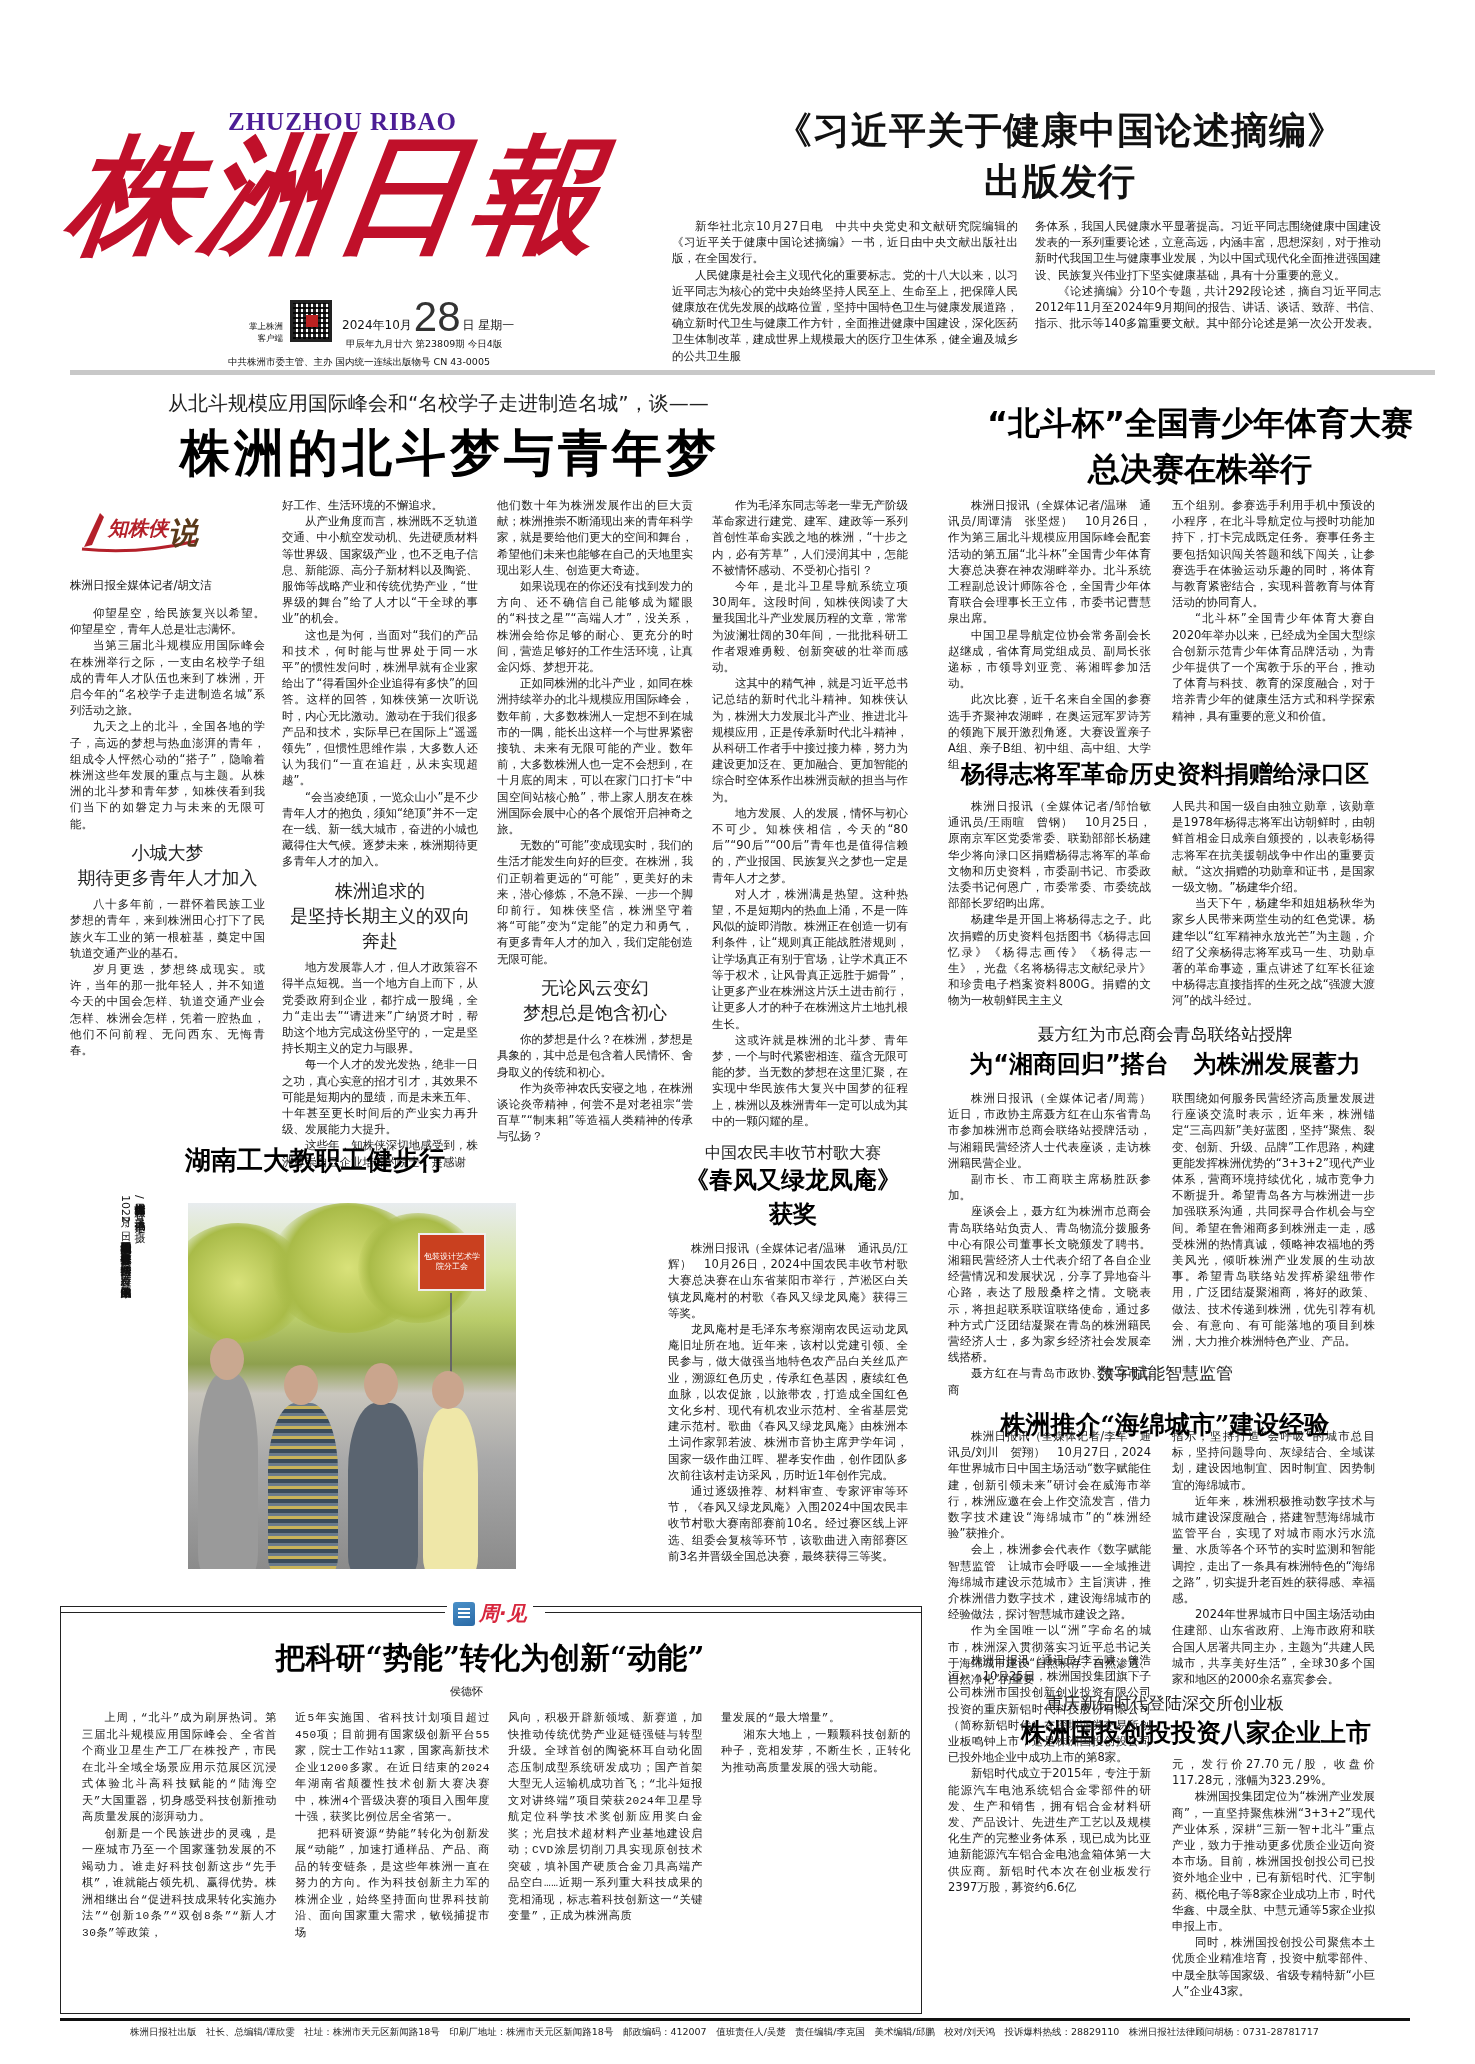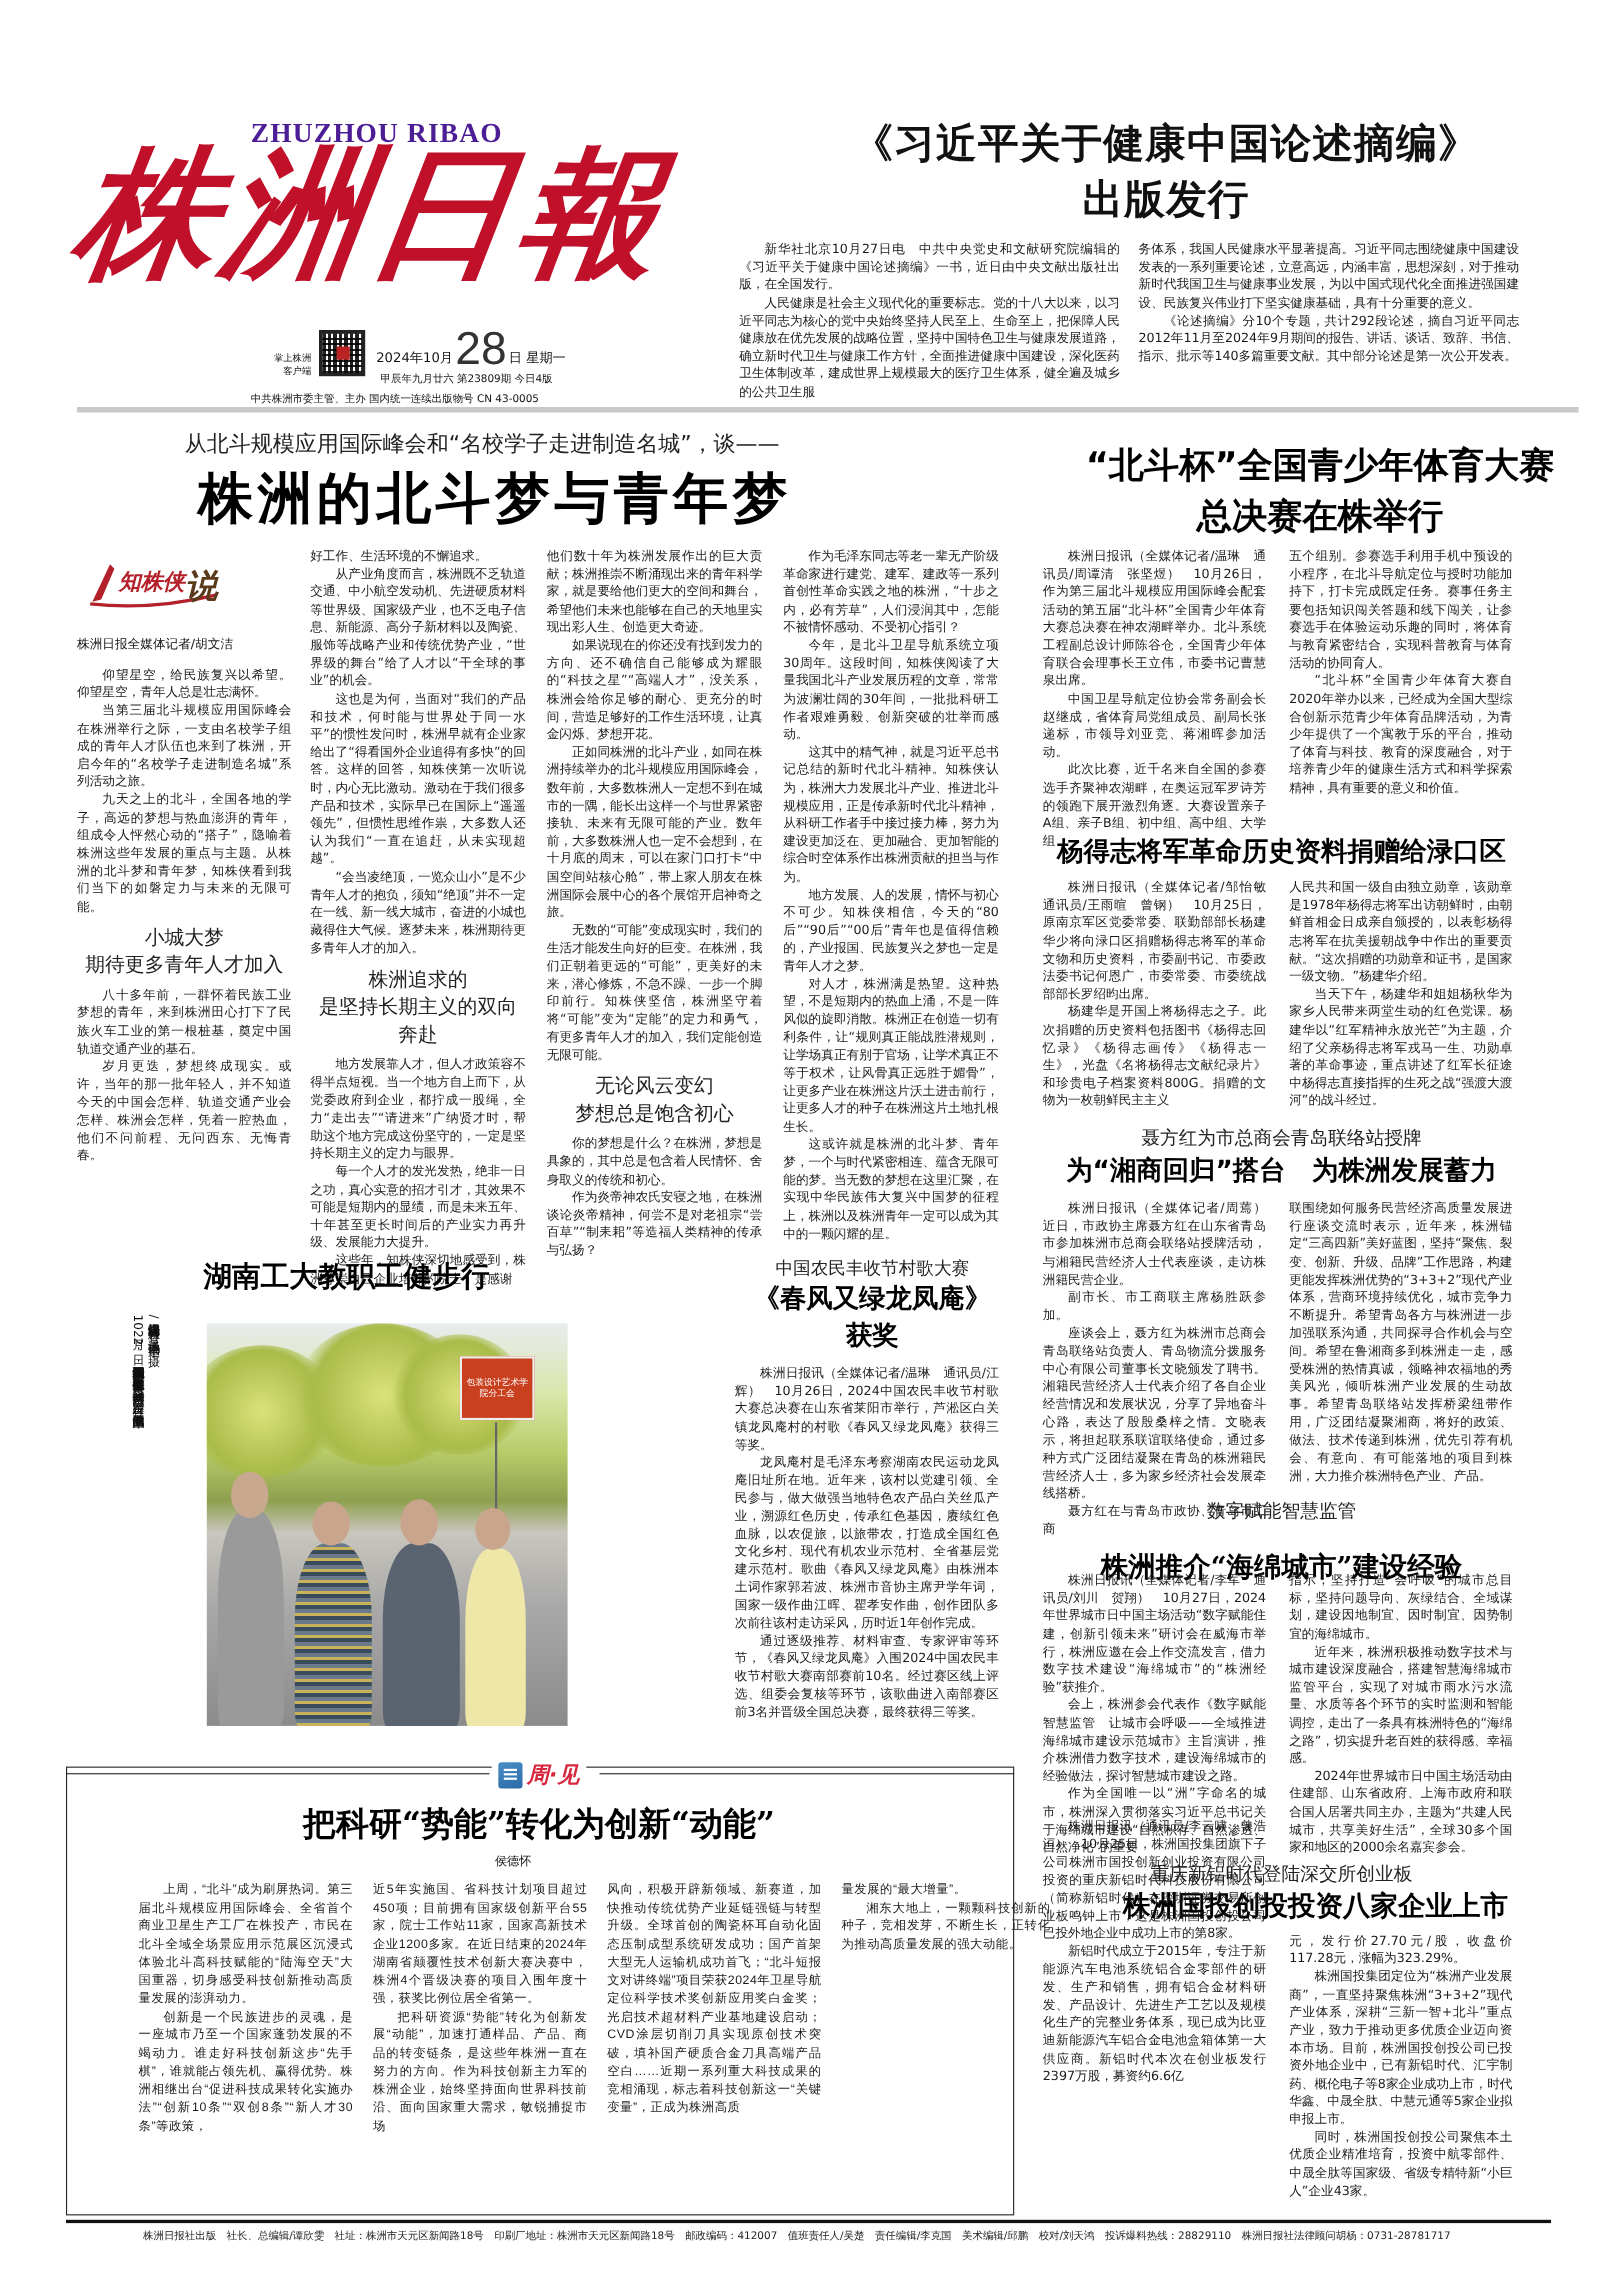--- a/index.html
+++ b/index.html
@@ -44,21 +44,21 @@
   .sign { position:absolute; left: 230px; top: 30px; width: 68px; height: 58px; background: #c9401f; border: 2px solid #eee; color: #fff; font-size: 8px; display:flex; align-items:center; justify-content:center; text-align:center; line-height:1.2; padding: 3px; }
   .pole { position:absolute; left: 262px; top: 90px; width: 2px; height: 130px; background:#666; }
 
   .vcaption { writing-mode: vertical-rl; font-size: 11px; line-height: 14px; }
 
   .box-zj { left: 60px; top: 1606px; width: 862px; height: 408px; border: 1px solid #222; }
   .zj-logo { left: 447px; top: 1600px; display:flex; align-items:center; gap: 4px; background:#fff; padding: 0 6px; }
   .zj-icon { width: 22px; height: 24px; background: linear-gradient(160deg,#4a90c8,#2a6aa6); border-radius: 3px; position: relative; }
   .zj-icon::after { content:""; position:absolute; left: 5px; top: 6px; width: 12px; height: 2px; background:#fff; box-shadow: 0 4px 0 #fff, 0 8px 0 #fff; }
   .zj-text { color: #d7263d; font-weight: bold; font-size: 20px; font-style: italic; }
-  .essay-txt { font-size: 11.2px; line-height: 16.5px; letter-spacing: 0.5px; text-align: justify; font-family: Liberation Sans, sans-serif; color: #1a1a1a; margin-left: 44px; }
+  .essay-txt { font-size: 11.2px; line-height: 16.5px; letter-spacing: 0.5px; text-align: justify; font-family: Liberation Mono, monospace; color: #1a1a1a; }
   .essay-txt p { text-indent: 2em; }
 
   .footer-rule { left: 60px; top: 2018px; width: 1350px; height: 3px; background: #111; }
   .footer { left: 130px; top: 2026px; font-size: 9.5px; color: #222; white-space: nowrap; }
 </style>
 </head>
 <body>
 
 <div class="abs mast-en">ZHUZHOU   RIBAO</div>
 <div class="abs mast-cn">株洲日報</div>

